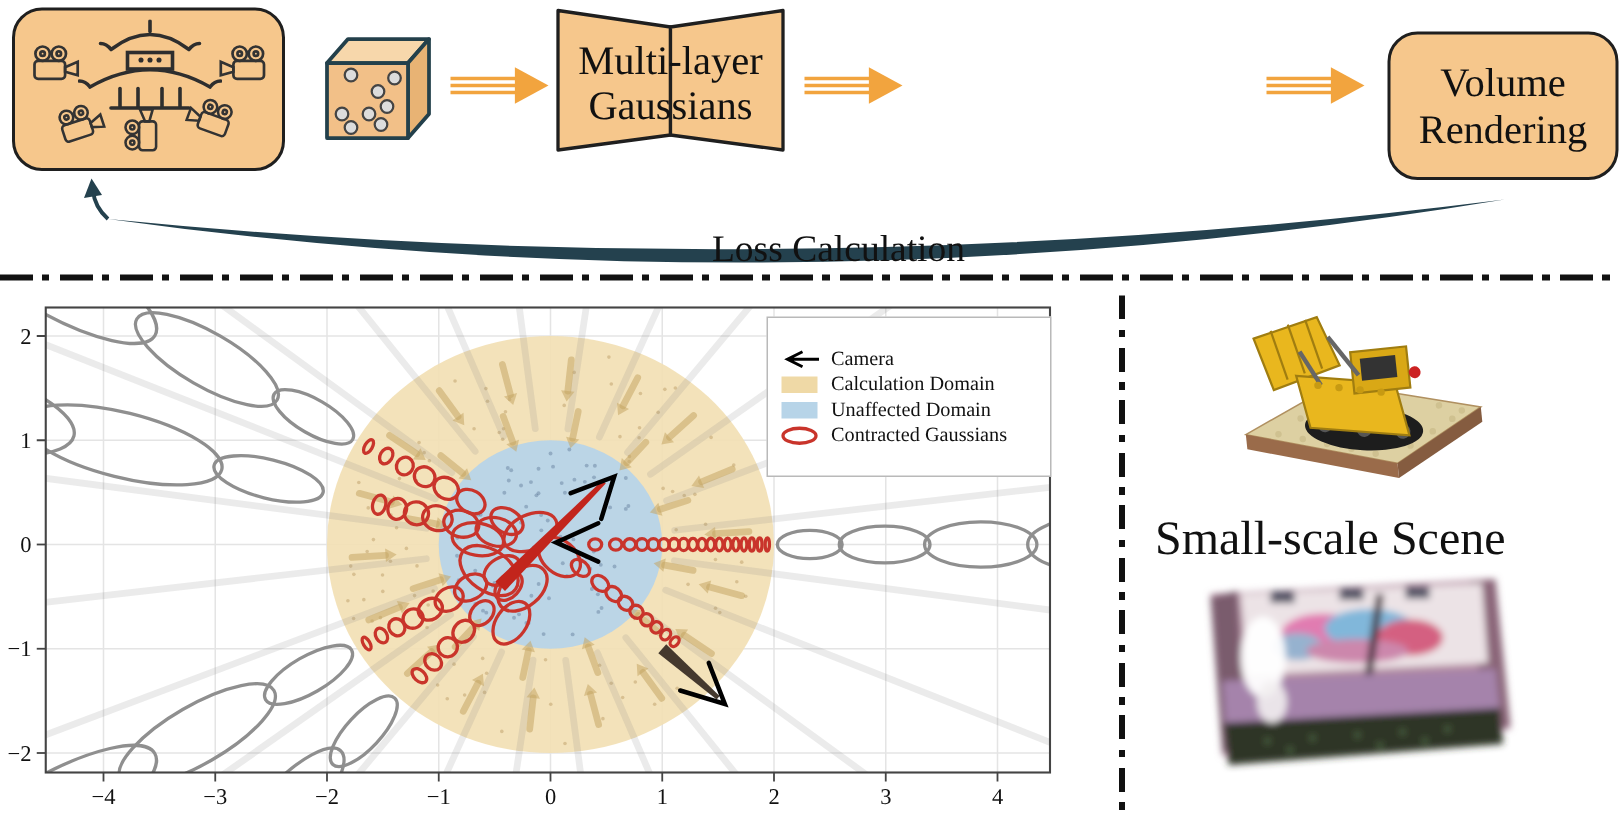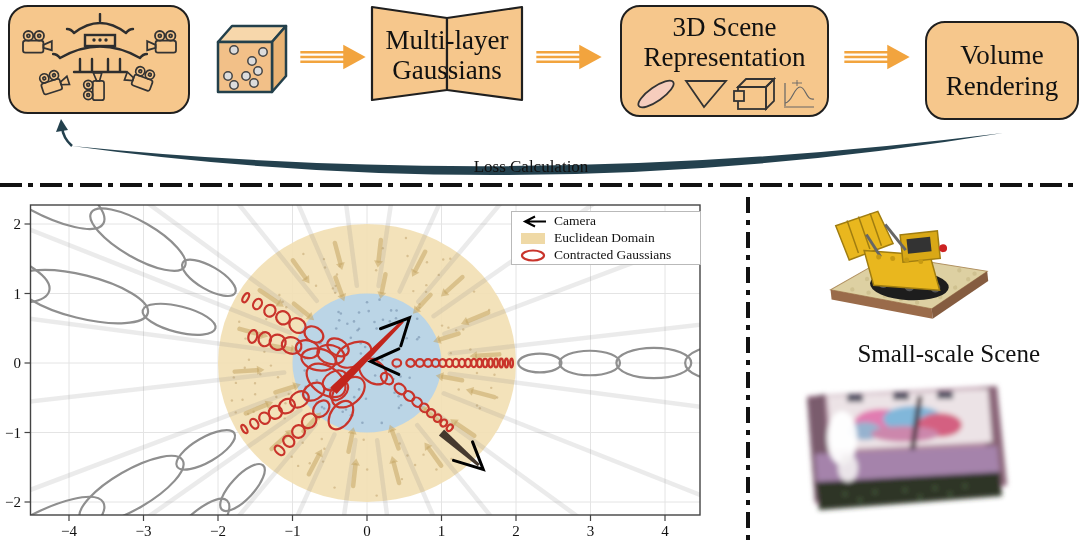--- a/index.html
+++ b/index.html
@@ -3,27 +3,27 @@
 <meta charset="utf-8">
 <style>
   html,body{margin:0;padding:0;background:#fff;}
   #page{position:relative;width:1080px;height:545px;background:#fff;overflow:hidden;
         font-family:"Liberation Serif",serif;color:#111;}
   .abs{position:absolute;}
   .obox{position:absolute;background:var(--box-fill);border:2.5px solid var(--box-border);}
   .rounded{border-radius:20px;}
   .ctext{display:flex;flex-direction:column;align-items:center;justify-content:center;text-align:center;}
   .biglabel{font-size:27px;line-height:1.12;color:#111;}
-  .caption{font-size:25px;text-align:right;}
+  .caption{font-size:32px;text-align:left;}
   .hdiv{position:absolute;left:0;top:183px;width:1080px;height:4px;
         background:repeating-linear-gradient(90deg,#111 0 22px,transparent 22px 28px,#111 28px 33px,transparent 33px 40px);}
   .vdiv{position:absolute;left:746px;top:197px;width:4px;height:348px;
         background:repeating-linear-gradient(180deg,#111 0 16px,transparent 16px 23px,#111 23px 28px,transparent 28px 35px);}
   #plot-legend{position:absolute;left:511px;top:211px;width:190px;background:#fff;
-        border:1.2px solid #b9b9b9;padding:0 8px;box-sizing:border-box;}
+        border:1.2px solid #b9b9b9;padding:18px 8px;box-sizing:border-box;}
   .lrow{display:flex;align-items:center;gap:7px;margin:1px 0;font-size:13.5px;color:#111;white-space:nowrap;}
   svg{display:block;}
 </style>
 </head>
 <body>
 
 <div id="page">
 
   <div class="obox rounded" style="left:8px;top:5px;width:178px;height:105px;">
     <svg class="abs" style="left:42px;top:6px;" width="96" height="62" viewBox="0 0 96 62">
@@ -136,62 +136,41 @@
 
   <svg class="abs" style="left:532px;top:43px;" width="74" height="28" viewBox="0 0 70 30">
     <g stroke="var(--arrow)" stroke-width="2.6">
         <line x1="0" y1="10" x2="48" y2="10"></line>
         <line x1="0" y1="15" x2="48" y2="15"></line>
         <line x1="0" y1="20" x2="48" y2="20"></line>
       </g>
     <polygon points="46,2 70,15 46,28" style="fill:var(--arrow)"></polygon>
   </svg>
 
-  <div class="obox rounded" style="left:620px;top:5px;width:205px;height:108px;">
-    <div class="abs ctext biglabel" style="left:0;top:5px;width:205px;">
-      <div>3D Scene</div>
-      <div>Representation</div>
-    </div>
-    <svg class="abs" style="left:12px;top:70px;" width="182" height="34" viewBox="0 0 182 34">
-      <ellipse cx="22" cy="17" rx="21" ry="7" fill="#f6cdbd" stroke="#333" stroke-width="1.8" transform="rotate(-35 22 17)"></ellipse>
-      <polygon points="52,4 92,4 70,30" fill="none" stroke="#333" stroke-width="1.8"></polygon>
-      <g fill="none" stroke="#333" stroke-width="1.8">
-        <polygon points="104,10 112,2 140,2 132,10"></polygon>
-          <polygon points="132,10 140,2 140,24 132,32"></polygon>
-          <rect x="104" y="10" width="28" height="22"></rect>
-        <rect x="100" y="14" width="10" height="10" style="fill:var(--box-fill)"></rect>
-      </g>
-      <g stroke="#666" stroke-width="1.2" fill="none">
-        <path d="M150,30 H180 M151,29 V6"></path>
-        <path d="M151,26 C158,26 160,10 166,10 C172,10 172,24 180,22"></path>
-        <path d="M158,6 h10 M163,3 v6" stroke-width="0.9"></path>
-      </g>
-    </svg>
-  </div>
 
   <svg class="abs" style="left:838px;top:43px;" width="78" height="28" viewBox="0 0 70 30">
     <g stroke="var(--arrow)" stroke-width="2.6">
         <line x1="0" y1="10" x2="48" y2="10"></line>
         <line x1="0" y1="15" x2="48" y2="15"></line>
         <line x1="0" y1="20" x2="48" y2="20"></line>
       </g>
     <polygon points="46,2 70,15 46,28" style="fill:var(--arrow)"></polygon>
   </svg>
 
   <div class="obox rounded ctext biglabel" style="left:925px;top:21px;width:150px;height:95px;">
     <div>Volume</div>
     <div>Rendering</div>
   </div>
 
   <svg class="abs" style="left:55px;top:118px;" width="960" height="80" viewBox="0 0 960 80">
     <path d="M948,15 Q480,92 17,28 Q480,74 948,15 Z" style="fill:var(--loss-curve)"></path>
     <path d="M17,28 Q8,20 7,9" style="stroke:var(--loss-curve)" stroke-width="2.6" fill="none"></path>
     <polygon points="1,14 6,1 13,12" style="fill:var(--loss-curve)"></polygon>
   </svg>
-  <div class="abs ctext" style="left:421px;top:152px;width:220px;height:30px;font-size:17px;">Loss Calculation</div>
+  <div class="abs ctext" style="left:449px;top:152px;width:220px;height:30px;font-size:25px;">Loss Calculation</div>
 
   <div class="hdiv"></div>
 
   <svg id="plot-svg" class="abs" style="left:0;top:195px;" width="715" height="350" viewBox="0 0 715 350">
       <rect x="30.5" y="10" width="669.5" height="310" fill="#ffffff"></rect>
       <defs>
         <clipPath id="plotclip">
           <rect x="30.5" y="10" width="669.5" height="310"></rect>
         </clipPath>
       </defs>
@@ -567,21 +546,27 @@
       <div class="lrow">
         <svg width="27" height="13" viewBox="0 0 27 13">
           <path d="M26,6.5 L7,6.5 M15,1.5 L5,6.5 L15,11.5" stroke="#000" stroke-width="2" fill="none"></path>
         </svg>
         <span>Camera</span>
       </div>
       <div class="lrow">
         <svg width="27" height="13" viewBox="0 0 27 13">
           <rect x="1" y="1" width="24" height="11" fill="#efd9a6"></rect>
         </svg>
-        <span>Euclidean Domain</span>
+        <span>Calculation Domain</span>
+      </div>
+      <div class="lrow">
+        <svg width="27" height="13" viewBox="0 0 27 13">
+          <rect x="1" y="1" width="24" height="11" fill="#b7d4e8"></rect>
+        </svg>
+        <span>Unaffected Domain</span>
       </div>
       <div class="lrow">
         <svg width="27" height="13" viewBox="0 0 27 13">
           <ellipse cx="13" cy="6.5" rx="11" ry="5" stroke="#c9342b" stroke-width="2.2" fill="none"></ellipse>
         </svg>
         <span>Contracted Gaussians</span>
       </div>
     </div>
 
   <div class="vdiv"></div>

